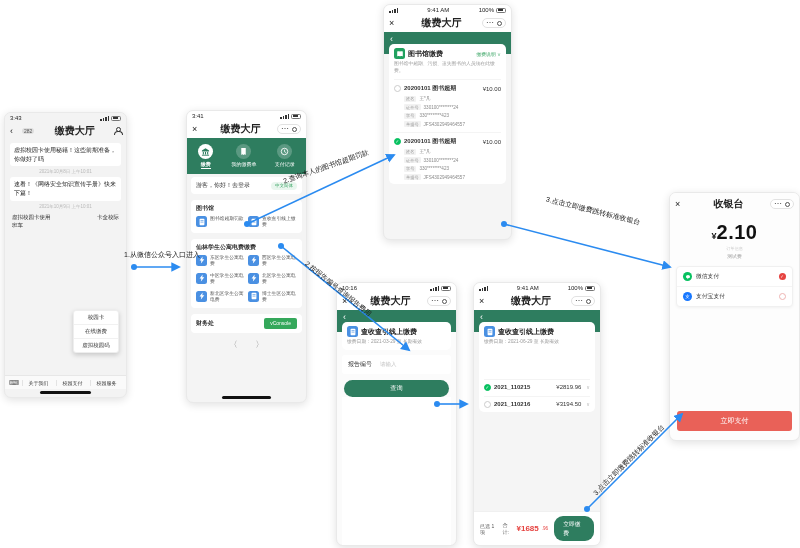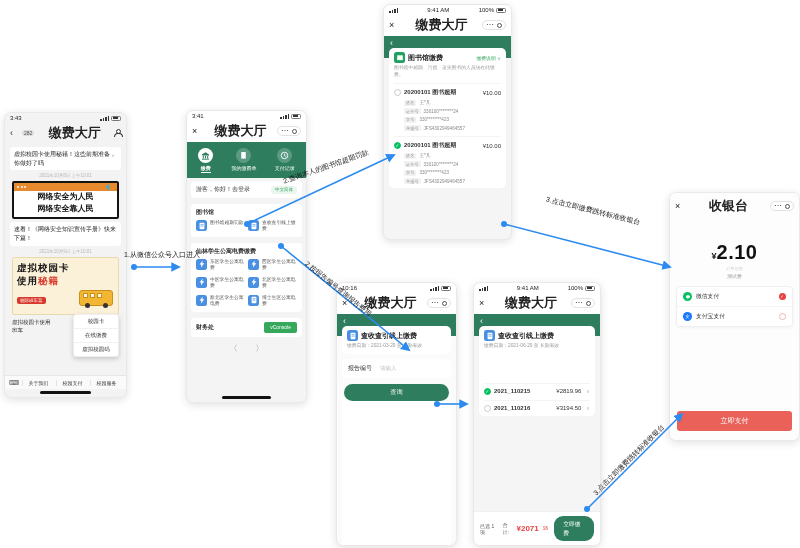--- a/index.html
+++ b/index.html
@@ -12,21 +12,21 @@
            box-shadow:0 2px 8px rgba(0,0,0,.12); overflow:hidden; display:flex; flex-direction:column; }
   .status { display:flex; align-items:center; justify-content:space-between; padding:2px 5px 1px;
             font-size:6px; color:#222; flex:0 0 auto; }
   .sticons { display:flex; align-items:center; gap:2px; }
   .sig { display:flex; gap:1px; align-items:flex-end; }
   .sig i { display:block; width:1.5px; background:#333; }
   .batt { width:10px; height:5px; border:1px solid #777; border-radius:1.5px; position:relative; }
   .batt:after { content:""; position:absolute; left:.5px; top:.5px; bottom:.5px; width:65%; background:#333; }
   .nav { display:flex; align-items:center; padding:2px 5px; background:#fff; flex:0 0 auto; }
   .nav .x { font-size:9px; color:#222; width:12px; line-height:1; }
-  .nav .t { flex:1; text-align:center; font-size:13px; font-weight:bold; color:#222; }
+  .nav .t { flex:1; text-align:center; font-size:10px; font-weight:bold; color:#222; }
   .capsule { display:flex; align-items:center; border:1px solid #e2e2e2; border-radius:8px;
              padding:0 3px; height:10px; gap:3px; color:#444; font-size:8px; line-height:1; background:#fff; }
   .capsule .dot-circle { width:5px; height:5px; border:1.2px solid #555; border-radius:50%; }
   .homebar { flex:0 0 auto; margin:2px auto 3px; width:42%; height:3px; border-radius:2px; background:#111; }
   .greenband { background:#2e7d5f; flex:0 0 auto; position:relative; }
   .greenband .bk { position:absolute; left:6px; top:3px; color:#fff; font-size:9px; line-height:1; }
 
   
   .p1 { left:4px; top:112px; width:123px; height:286px; background:#f3f3f3; }
   .p1 .status,.p1 .nav { background:#f3f3f3; }
@@ -120,21 +120,21 @@
   .inrow { display:flex; align-items:center; gap:8px; background:#fff; margin:5px 5px 0; padding:5px 6px; border-radius:3px; }
   .inlabel { font-size:6px; color:#333; }
   .inrow input { border:none; outline:none; background:transparent; font-size:5.5px; color:#333; width:58px; }
   .inrow input::placeholder { color:#c3c3c3; }
   .querybtn { display:block; margin:6px 7px 0; background:#2e7d5f; color:#fff; text-align:center; font-size:6.2px; padding:4px 0; border-radius:10px; }
   .whitefill { background:#fff; margin:0 5px; flex:1 1 auto; }
 
   
   .p6 { left:669px; top:192px; width:131px; height:249px; background:#fdfdfd; }
   .p6 .nav { background:#fdfdfd; padding-top:4px; }
-  .amtwrap { text-align:center; margin-top:24px; }
+  .amtwrap { text-align:center; margin-top:8px; }
   .cur { font-size:9px; font-weight:bold; color:#111; }
   .amt { font-size:20px; font-weight:bold; color:#111; letter-spacing:.5px; }
   .sub1 { font-size:4.2px; color:#cfcfcf; text-align:center; margin-top:2px; }
   .sub2 { font-size:4.8px; color:#9a9a9a; text-align:center; margin-top:2px; }
   .methods { background:#fff; border:1px solid #f0f0f0; border-radius:4px; margin:7px 6px 0; box-shadow:0 1px 3px rgba(0,0,0,.05); }
   .mrow { display:flex; align-items:center; gap:4px; padding:5px 6px; border-bottom:1px solid #f4f4f4; }
   .mrow:last-child { border-bottom:none; }
   .micon { width:9px; height:9px; border-radius:50%; display:flex; align-items:center; justify-content:center; color:#fff; font-size:4.5px; flex:0 0 auto; }
   .micon.wx { background:#07c160; } .micon.ali { background:#1677ff; }
   .mlabel { font-size:5.8px; color:#333; flex:1; }
@@ -167,42 +167,22 @@
     </div>
     <div class="nav">
       <span class="x">‹</span>
       <span class="badge">282</span>
       <span class="t">缴费大厅</span>
       <span class="person"></span>
     </div>
     <div class="p1body">
       <div class="bubble">虚拟校园卡使用秘籍！这些前期准备，你做好了吗</div>
       <div class="ts">2021年10月8日 上午10:01</div>
-      <div class="poster1">
-        <div class="pbar">
-            <i></i>
-            <i></i>
-            <i></i>
-            <span class="cursor"></span>
-          </div>
-        <div class="pline">网络安全为人民</div>
-        <div class="pline">网络安全靠人民</div>
-      </div>
       <div class="bubble">速看！《网络安全知识宣传手册》快来下篇！</div>
       <div class="ts">2021年10月9日 上午10:01</div>
-      <div class="poster2">
-        <div class="p2t1">虚拟校园卡</div>
-        <div class="p2t2"><span>使用</span><span class="hl">秘籍</span></div>
-        <div class="p2tag">校际班车票</div>
-        <div class="bus">
-            <i class="w1"></i>
-            <i class="w2"></i>
-            <i class="w3"></i>
-          </div>
-      </div>
       <div class="linkrow">
         <span>虚拟校园卡使用</span>
         <span>卡全校际</span>
       </div>
       <div class="linkrow2">班车</div>
       <div class="popup">
         <div class="pitem">校园卡</div>
         <div class="pitem">在线缴费</div>
         <div class="pitem">虚拟校园码</div>
       </div>
@@ -552,21 +532,21 @@
           <span class="otitle">2021_110216</span>
           <span class="oamt">¥3194.50</span>
           <span class="chev">∨</span>
         </div>
       </div>
     </div>
     <div class="gap"></div>
     <div class="payfoot">
       <span class="selcount">已选 1 项</span>
       <span class="tlabel">合计:</span>
-      <span class="tmain">¥2071</span>
+      <span class="tmain">¥1685</span>
         <span class="tcents">.96</span>
       <span class="paybtn">立即缴费</span>
     </div>
   </div>
 
   <div class="phone p6">
     <div class="nav">
       <span class="x">×</span>
       <span class="t">收银台</span>
       <span class="capsule">

